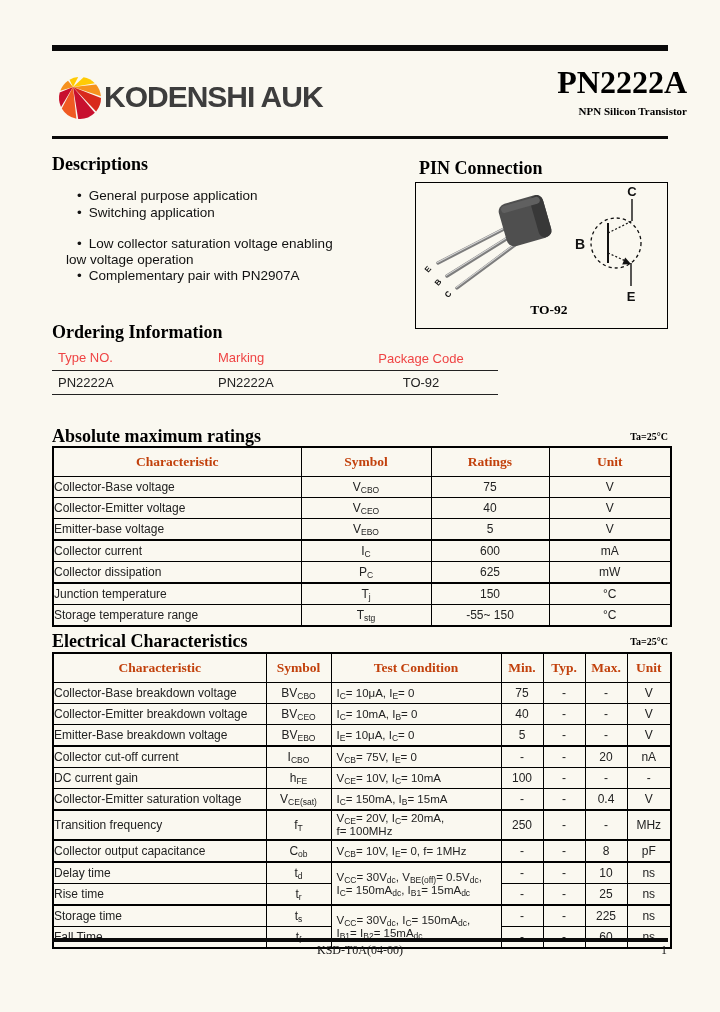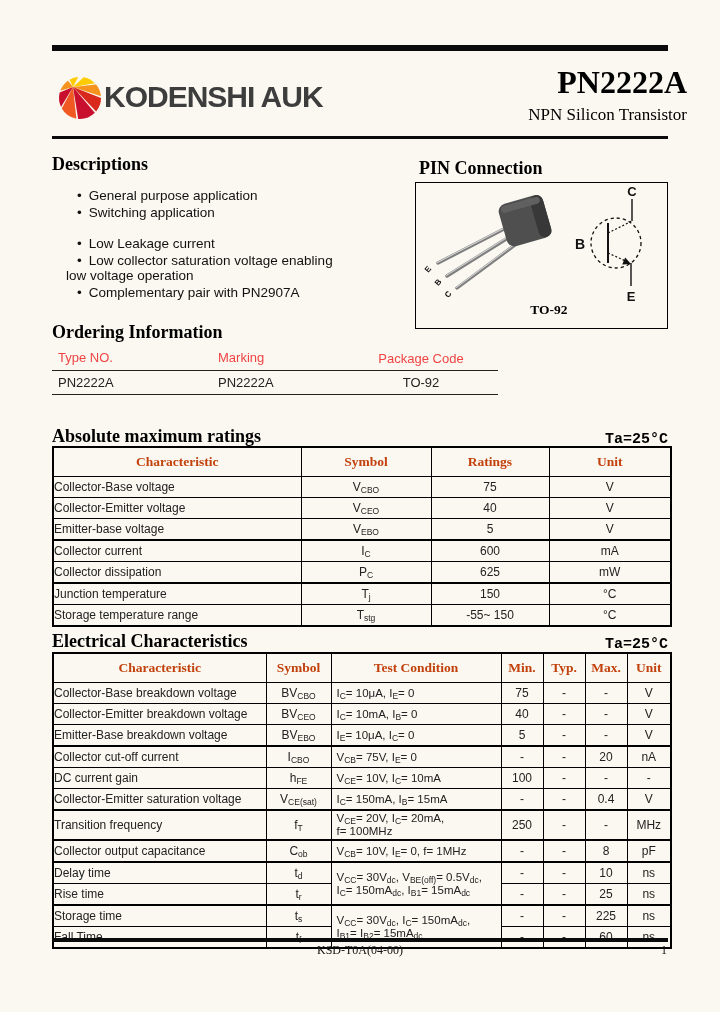--- a/index.html
+++ b/index.html
@@ -12,24 +12,24 @@
   .abs{position:absolute;}
   .rule{position:absolute;background:#0a0a0a;}
   #top-rule{left:52px;top:45px;width:616px;height:6px;}
   #header-rule{left:52px;top:136px;width:616px;height:3px;}
   #footer-rule{left:52px;top:938px;width:616px;height:4px;}
 
   
   #logo{left:56px;top:73px;display:flex;align-items:center;}
   #brand-text{font-size:30px;font-weight:600;letter-spacing:-1px;color:#3d3d3d;line-height:48px;}
   #part-number{right:33px;top:64px;font-family:"Liberation Serif",serif;font-weight:bold;font-size:32px;color:#000;}
-  #subtitle{right:33px;top:105px;font-family:"Liberation Serif",serif;font-weight:normal;font-size:17px;color:#000;}
+  #subtitle{right:33px;top:105px;font-family:"Liberation Serif",serif;font-weight:bold;font-size:11px;color:#000;}
 
   h2.sec{font-family:"Liberation Serif",serif;font-weight:bold;font-size:18px;color:#000;margin:0 0 5px 0;line-height:20px;}
-  .note{font-family:Liberation Mono, monospace;font-weight:bold;font-size:15px;color:#000;margin-left:18px;}
+  .note{font-family:Liberation Serif, serif;font-weight:bold;font-size:10px;color:#000;margin-left:18px;}
 
   
   ul.blist{margin:14px;padding:0;list-style:none;font-size:13.5px;line-height:15.5px;color:#111;}
   ul.blist li{text-indent:11px;margin:0 0 1px 0;}
   ul.blist li::before{content:"\2022";margin-right:7px;}
 
   #descriptions{left:52px;top:154px;width:310px;}
   #features{left:52px;top:222px;width:308px;}
 
   
@@ -89,21 +89,20 @@
 <div class="abs" id="descriptions">
   <h2 class="sec">Descriptions</h2>
   <ul class="blist">
       <li>General purpose application</li>
       <li>Switching application</li>
     </ul>
 </div>
 
 <div class="abs" id="features">
   <ul class="blist">
-      <li>Low Leakage current</li>
       <li>Low collector saturation voltage enabling low voltage operation</li>
       <li>Complementary pair with PN2907A</li>
     </ul>
 </div>
 
 <h2 class="sec abs" id="pin-title">PIN Connection</h2>
 <div class="abs" id="pin-box">
   <svg width="251" height="145" viewBox="0 0 251 145">
 
     <g>

